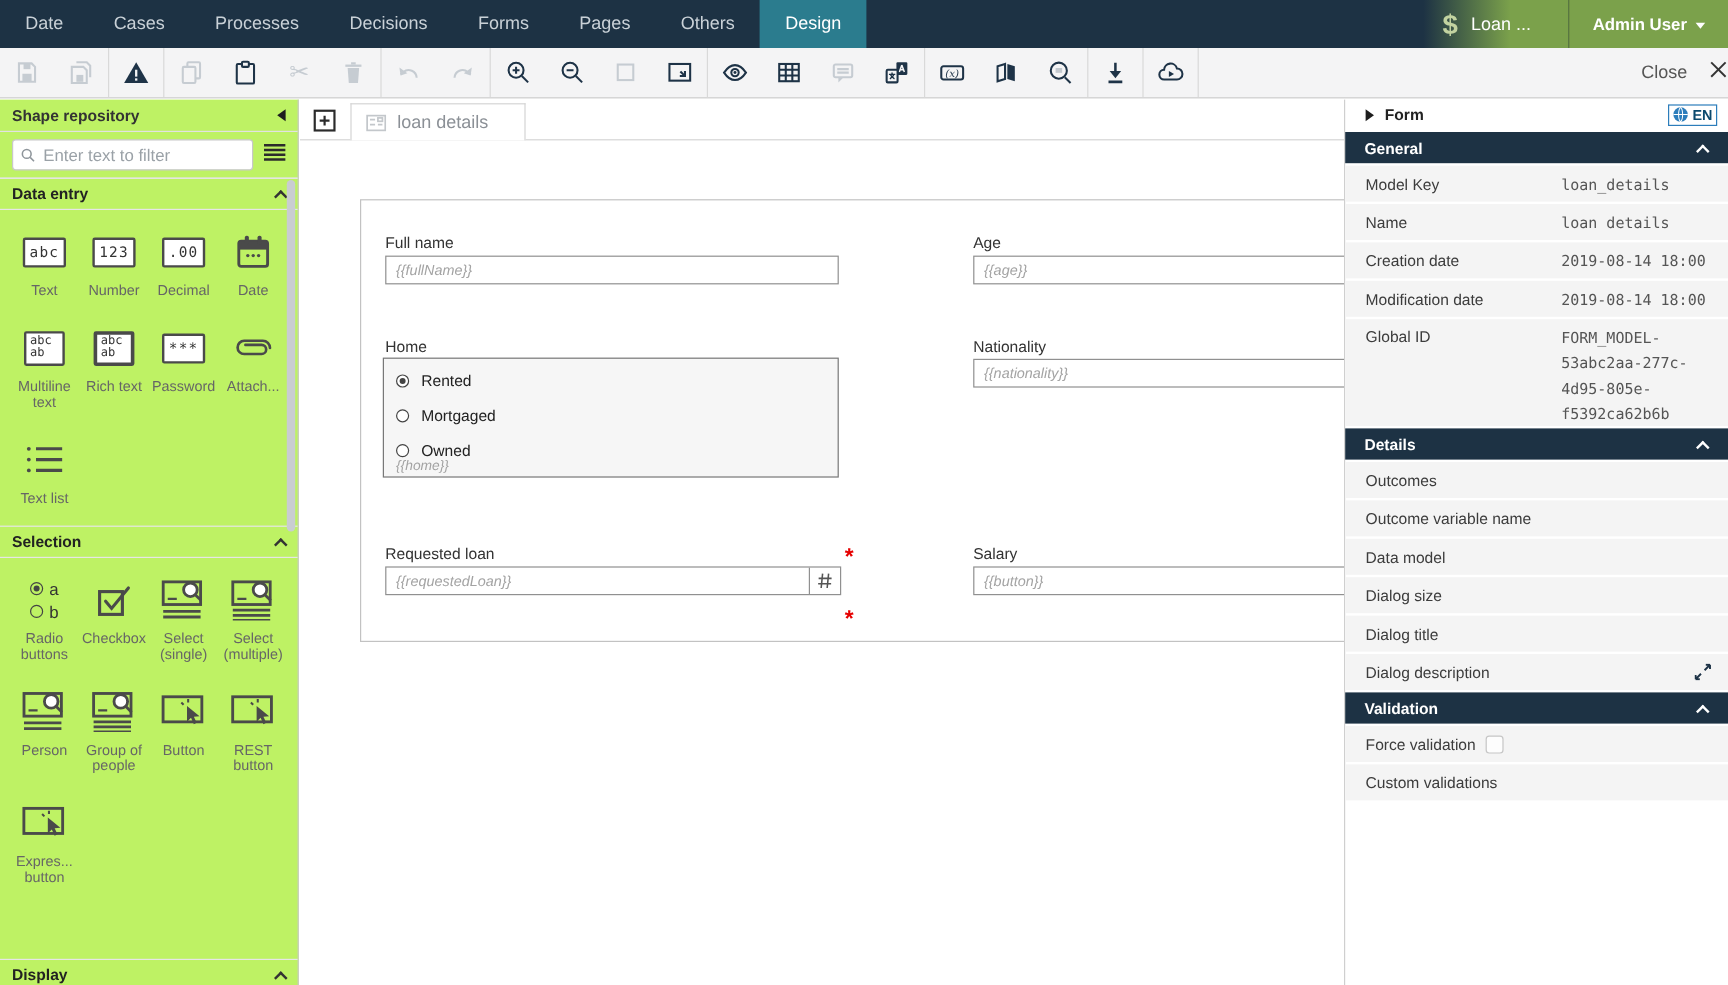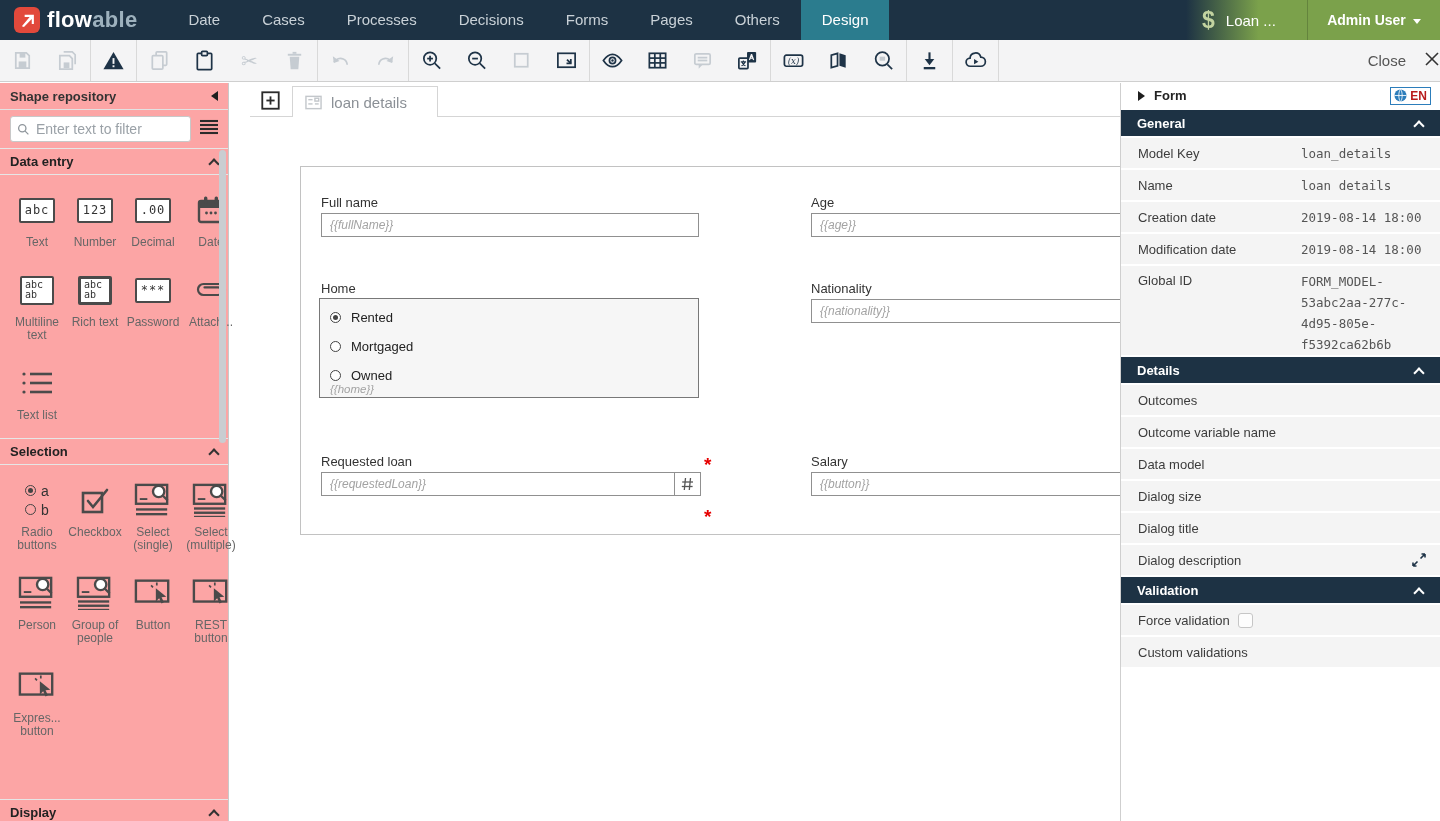--- a/index.html
+++ b/index.html
@@ -36,21 +36,21 @@
   .tb-btn svg .fl { fill:#1e3347; stroke:none; }
   .tb-btn.off svg { stroke:#c6ccd2; }
   .tb-btn.off svg .fl { fill:#c6ccd2; }
   .tb-btn.glyph { font-size:20px; color:#c6ccd2; }
   .tb-sep { width:1px; align-self:stretch; background:#d9d9d9; }
   .tb-right { margin-left:auto; display:flex; align-items:center; gap:18px; }
   .close-label { font-size:15px; color:#555; cursor:pointer; }
   .close-x svg { width:16px; height:16px; stroke:#333; stroke-width:1.6; cursor:pointer; }
 
   
-  .sidebar { position:absolute; top:83px; left:0; width:229px; bottom:0; background:#fca5a5;
+  .sidebar { position:absolute; top:83px; left:0; width:249px; bottom:0; background:#bef264;
              border-right:1px solid #c9c9c9; }
   .sb-header { height:27px; border-bottom:1px solid #e2e2e2; display:flex; align-items:center;
                padding:0 10px; font-size:13px; font-weight:bold; color:#333; }
   .tri-left { margin-left:auto; width:0; height:0; border-top:5px solid transparent;
               border-bottom:5px solid transparent; border-right:7px solid #1e1e1e; cursor:pointer; }
   .sb-search { height:39px; border-bottom:1px solid #e2e2e2; display:flex; align-items:center;
                padding:0 10px; gap:9px; }
   .sb-inputwrap { width:201px; height:26px; border:1px solid #c8c8c8; border-radius:3px;
                   display:flex; align-items:center; padding:0 6px; gap:6px; background:#fff; }
   .sb-inputwrap svg { width:13px; height:13px; stroke:#8e959b; fill:none; stroke-width:1.6; flex:none; }
@@ -111,21 +111,21 @@
   
   .panel { position:absolute; top:83px; left:1120px; width:320px; bottom:0; background:#fff;
            border-left:1px solid #cfcfcf; }
   .p-header { height:25px; display:flex; align-items:center; padding:0 9px 0 17px; }
   .tri-right { width:0; height:0; border-top:5px solid transparent; border-bottom:5px solid transparent;
                border-left:7px solid #1e1e1e; cursor:pointer; }
   .p-title { font-size:13px; font-weight:bold; color:#222; margin-left:9px; }
   .en-badge { margin-left:auto; border:1px solid #2c7dbb; display:flex; align-items:center;
               gap:3px; padding:1px 3px; cursor:pointer; background:#fff; }
   .en-badge svg { width:13px; height:13px; }
-  .en-text { font-size:12px; font-weight:bold; color:#b91c1c; }
+  .en-text { font-size:12px; font-weight:bold; color:#0c4a6e; }
   .p-bar { height:26px; background:#1d3244; display:flex; align-items:center; padding:0 17px 0 16px;
            margin-top:2px; cursor:pointer; }
   .p-bar-title { color:#fff; font-size:13px; font-weight:bold; }
   .p-bar .chev-up { border-color:#fff; margin-top:5px; }
   .p-row { background:#f4f4f4; margin-top:2px; min-height:30px; display:flex; align-items:center;
            padding:0 14px 0 17px; cursor:pointer; }
   .p-lab { font-size:13px; color:#3c3c3c; flex:0 0 163px; }
   .p-val { font-family:"DejaVu Sans Mono",monospace; font-size:12.5px; color:#555;
            width:126px; line-height:21px; overflow-wrap:break-word; word-break:break-word; }
   .p-row.tall { min-height:86px; align-items:flex-start; padding-top:5px; }
@@ -135,28 +135,20 @@
               grid-template-rows:repeat(3,3px); gap:2px; }
   .gridicon i { background:#1e3347; }
   .expandicon svg { width:14px; height:14px; stroke:#1e3347; stroke-width:1.6; fill:none; }
   .pcheck { width:15px; height:15px; border:1px solid #c6c6c6; border-radius:3px; background:#fdfdfd;
             margin-left:8px; cursor:pointer; }
 </style>
 </head>
 <body>
 
 <div class="topnav">
-  <div class="brand">
-    <span class="brand-icon">
-      <svg width="17" height="17" viewBox="0 0 24 24">
-          <path d="M4 20L15 7H8V4h13v13h-3v-7L7 21z" fill="#fff"></path>
-        </svg>
-    </span>
-    <span class="brand-text"><span>flow</span><span class="able">able</span></span>
-  </div>
   <div class="nav-items">
     <div class="nav-item">Date</div>
     <div class="nav-item">Cases</div>
     <div class="nav-item">Processes</div>
     <div class="nav-item">Decisions</div>
     <div class="nav-item">Forms</div>
     <div class="nav-item">Pages</div>
     <div class="nav-item">Others</div>
     <div class="nav-item active">Design</div>
   </div>

